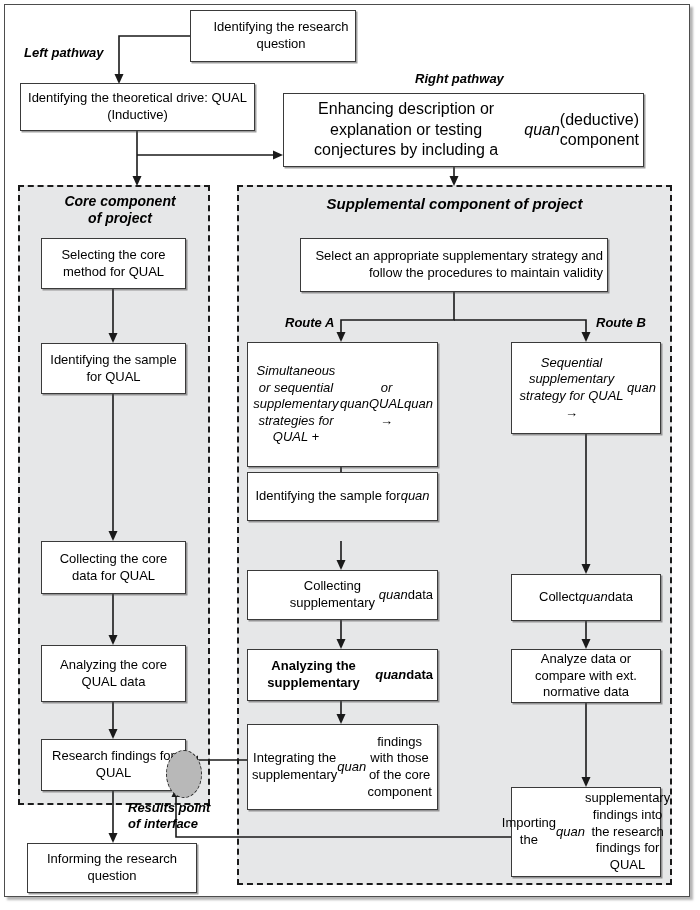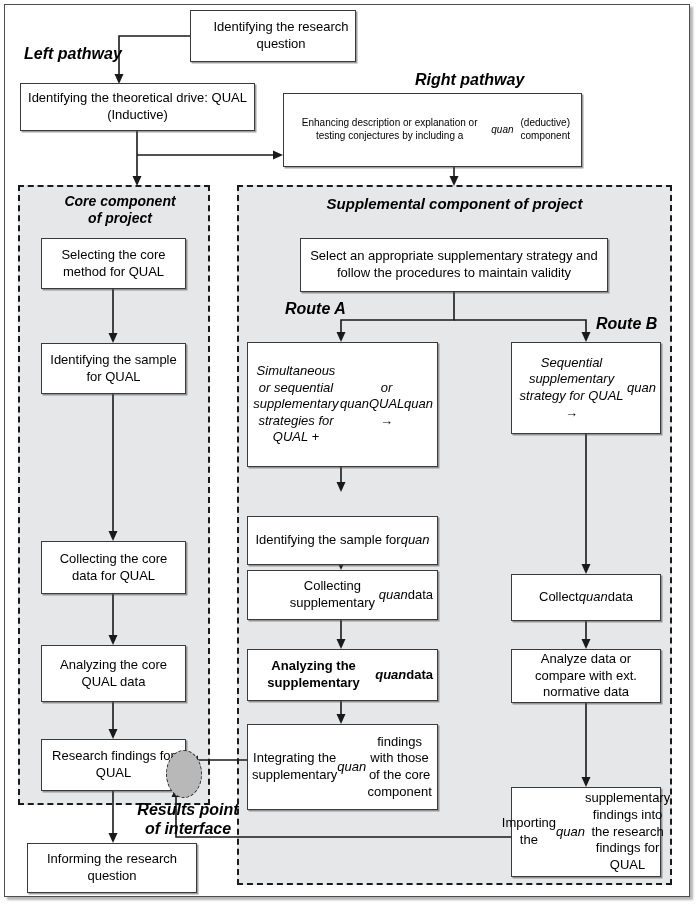--- a/index.html
+++ b/index.html
@@ -46,24 +46,24 @@
     font-size:13px;
     line-height:1.28;
     padding:2px 4px;
   }
   .node.ital{font-style:italic;}
   .node em{font-style:italic;}
   
   .tag{
     position:absolute;
     font-weight:bold;font-style:italic;
-    font-size:16px;color:#000;
+    font-size:13px;color:#000;
     white-space:nowrap;
   }
-  .tag.center2{line-height:1.2;text-align:center;}
+  .tag.center2{line-height:1.2;}
   
   svg.wires{position:absolute;left:0;top:0;width:700px;height:910px;overflow:visible;}
   .ln{stroke:#1a1a1a;stroke-width:1.6;fill:none;}
   .ah{fill:#1a1a1a;}
   
   .ellipse-node{
     position:absolute;
     background:#b8b8b8;
     border:1.5px dashed #2b2b2b;
     border-radius:50%;
@@ -147,61 +147,61 @@
     <polygon class="ah" points="188,760 198,755.5 198,764.5"></polygon>
 
     <path class="ln" d="M511,837 L176,837 L176,795"></path>
     <polygon class="ah" points="176,787 171.5,797 180.5,797"></polygon>
   </svg>
 
   <div class="node" style="left:190px;top:10px;width:166px;height:52px;padding-left:20px;">Identifying the research question</div>
 
   <div class="node" style="left:20px;top:83px;width:235px;height:48px;">Identifying the theoretical drive: QUAL (Inductive)</div>
 
-  <div class="node" style="left:283px;top:93px;width:299px;height:74px;font-size:10px;">Enhancing description or explanation or testing conjectures by including a <em>quan</em> (deductive) component</div>
+  <div class="node" style="left:283px;top:93px;width:361px;height:74px;font-size:16px;">Enhancing description or explanation or testing conjectures by including a <em>quan</em> (deductive) component</div>
 
   <div class="node" style="left:41px;top:238px;width:145px;height:51px;">Selecting the core method for QUAL</div>
 
   <div class="node" style="left:41px;top:343px;width:145px;height:51px;">Identifying the sample for QUAL</div>
 
   <div class="node" style="left:41px;top:541px;width:145px;height:53px;">Collecting the core data for QUAL</div>
 
   <div class="node" style="left:41px;top:645px;width:145px;height:57px;">Analyzing the core QUAL data</div>
 
   <div class="node" style="left:41px;top:739px;width:145px;height:52px;">Research findings for QUAL</div>
 
   <div class="node" style="left:27px;top:843px;width:170px;height:50px;">Informing the research question</div>
 
   <div class="ellipse-node" style="left:166px;top:750px;width:36px;height:48px;"></div>
 
   <div class="tag center2" style="left:128px;top:800px;width:120px;">
     <div>Results point</div>
     <div>of interface</div>
   </div>
 
-  <div class="node" style="left:300px;top:238px;width:308px;height:54px;">Select an appropriate supplementary strategy and follow the procedures to maintain validity</div>
+  <div class="node" style="left:300px;top:238px;width:308px;height:54px;text-align:right;">Select an appropriate supplementary strategy and follow the procedures to maintain validity</div>
 
   <div class="node ital" style="left:247px;top:342px;width:191px;height:125px;">Simultaneous or sequential supplementary strategies for QUAL + <em>quan</em> or QUAL → <em>quan</em></div>
 
-  <div class="node" style="left:247px;top:516px;width:191px;height:49px;">Identifying the sample for <em>quan</em></div>
+  <div class="node" style="left:247px;top:472px;width:191px;height:49px;">Identifying the sample for <em>quan</em></div>
 
   <div class="node" style="left:247px;top:570px;width:191px;height:50px;padding-left:38px;">Collecting supplementary <em>quan</em> data</div>
 
   <div class="node" style="left:247px;top:649px;width:191px;height:52px;font-weight:bold;">Analyzing the supplementary <em>quan</em> data</div>
 
   <div class="node" style="left:247px;top:724px;width:191px;height:86px;">Integrating the supplementary <em>quan</em> findings with those of the core component</div>
 
   <div class="node ital" style="left:511px;top:342px;width:150px;height:92px;">Sequential supplementary strategy for QUAL → <em>quan</em></div>
 
   <div class="node" style="left:511px;top:574px;width:150px;height:47px;">Collect <em>quan</em> data</div>
 
   <div class="node" style="left:511px;top:649px;width:150px;height:54px;">Analyze data or compare with ext. normative data</div>
 
   <div class="node" style="left:511px;top:787px;width:150px;height:90px;">Importing the <em>quan</em> supplementary findings into the research findings for QUAL</div>
 
   <div class="tag" style="left:24px;top:45px;">Left pathway</div>
 
   <div class="tag" style="left:415px;top:71px;">Right pathway</div>
 
-  <div class="tag" style="left:285px;top:300px;">Route A</div>
+  <div class="tag" style="left:285px;top:315px;">Route A</div>
 
   <div class="tag" style="left:596px;top:315px;">Route B</div>
 </div>
 
 </body></html>

